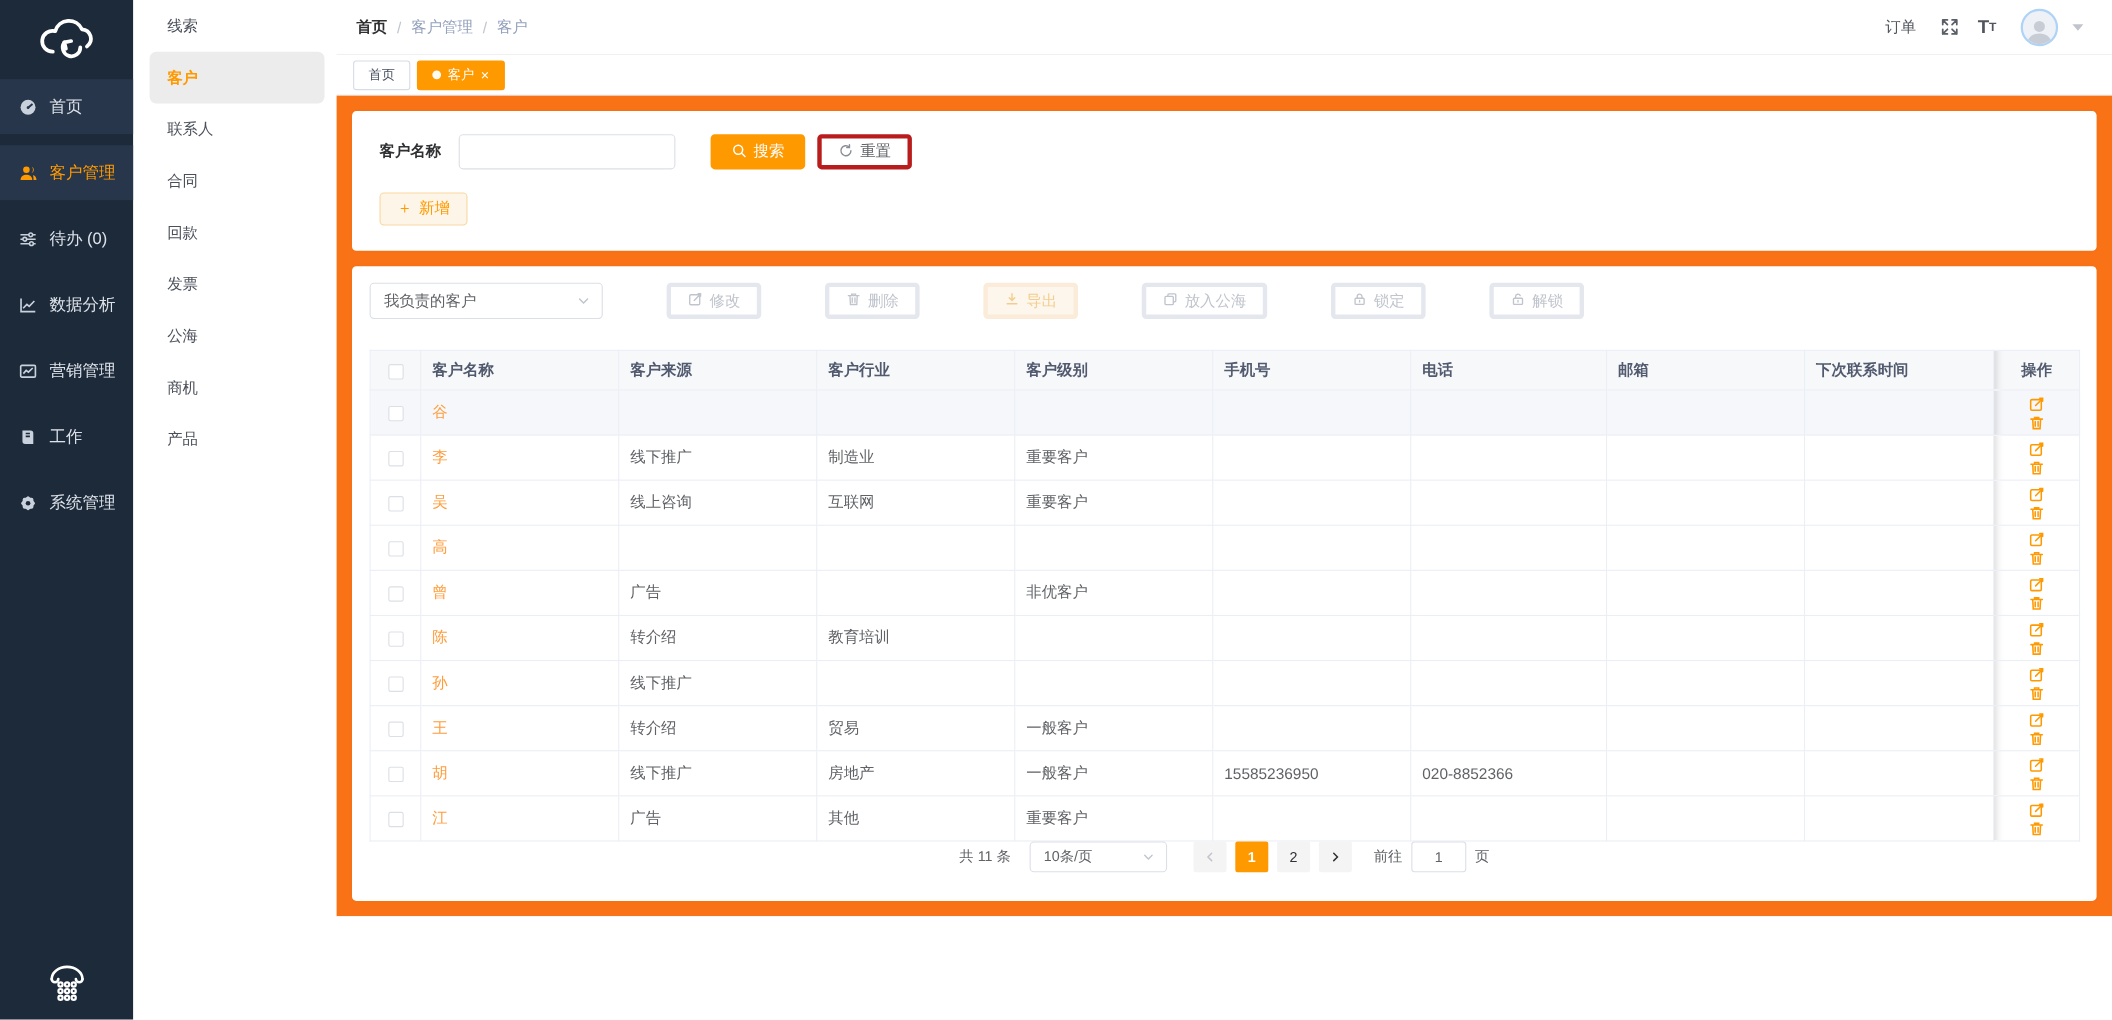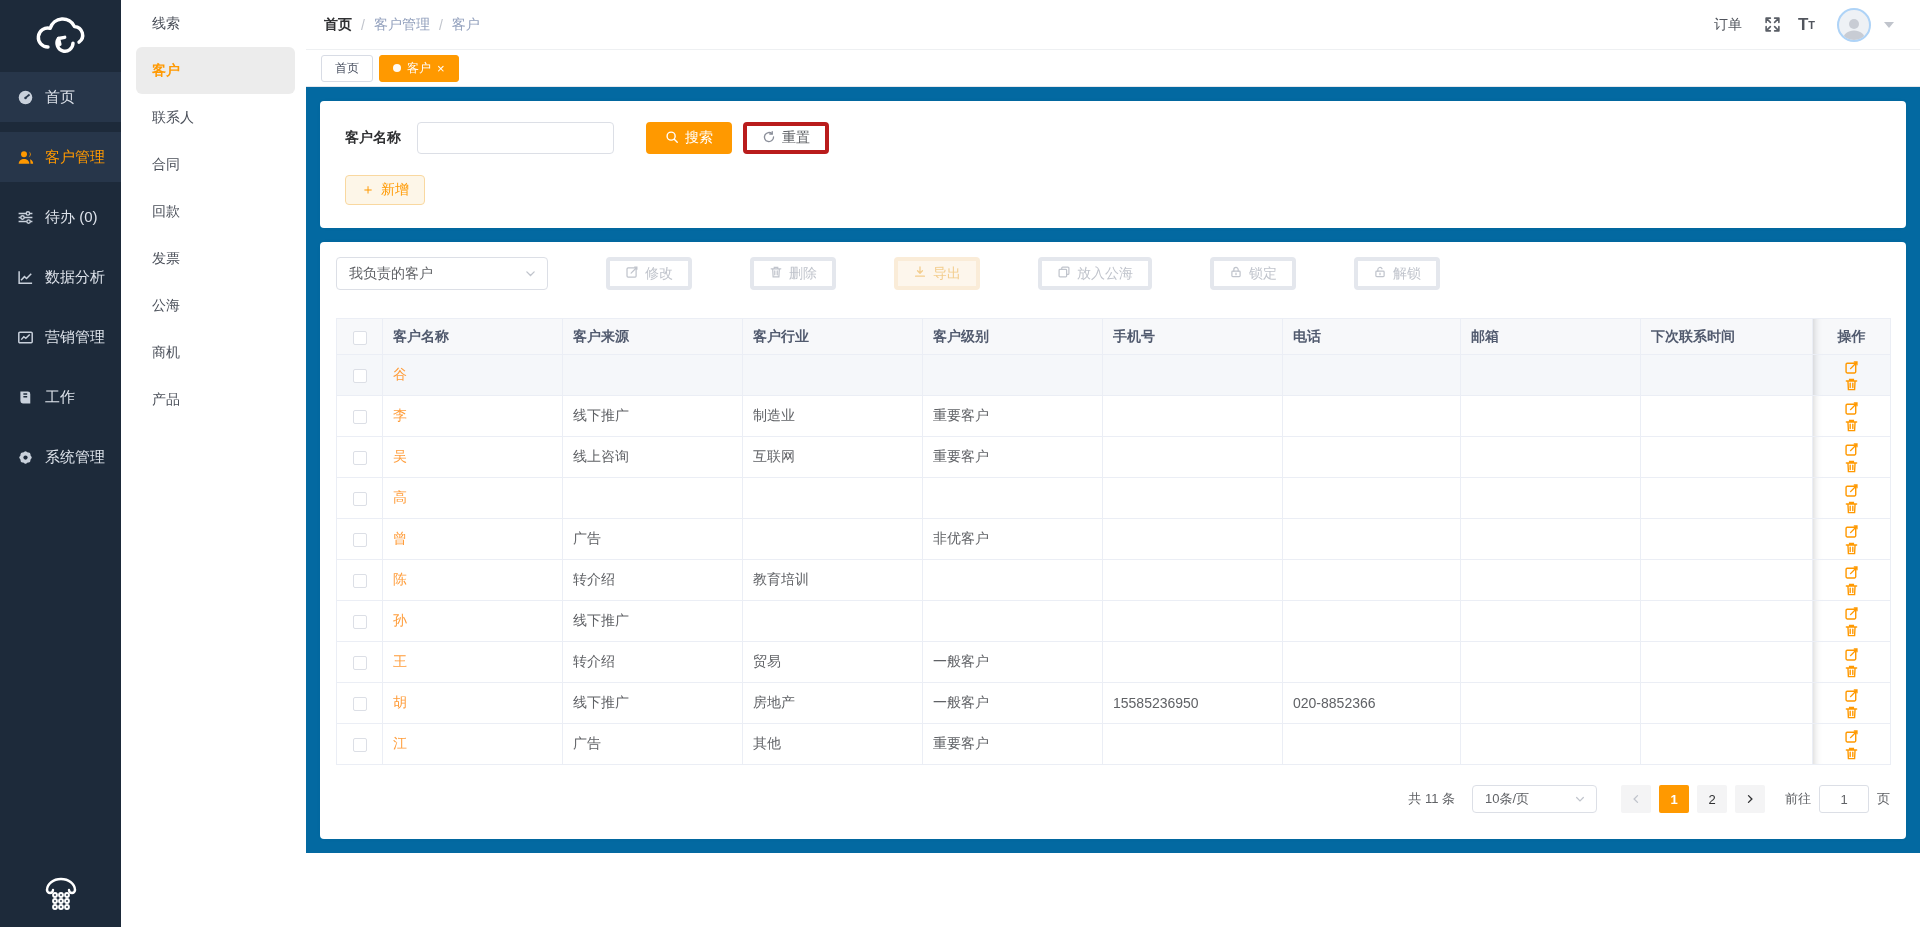--- a/index.html
+++ b/index.html
@@ -45,21 +45,21 @@
     border-top:6px solid #c0c4cc; margin-left:13px; cursor:pointer; }
 
   .tagbar { height:37px; background:#fff; border-bottom:1px solid #e4e7ed; display:flex;
     align-items:center; padding-left:15px; gap:6px; flex:none; }
   .tag { height:27px; display:flex; align-items:center; padding:0 13px; font-size:12px;
     border:1px solid #d8dce5; border-radius:3px; color:#495060; background:#fff; cursor:pointer; }
   .tag.active { background:#ff9900; border-color:#ff9900; color:#fff; gap:6px; }
   .tag .dot { width:8px; height:8px; border-radius:50%; background:#fff; opacity:.95; }
   .tag .x { font-size:13px; line-height:1; }
 
-  .content-gray { background:#0369a1; padding:14px; flex:none; }
+  .content-gray { background:#f97316; padding:14px; flex:none; }
   .filler { flex:1; background:#fff; }
   .card { background:#fff; border-radius:4px; box-shadow:0 0 4px rgba(0,0,0,0.03); }
 
   
   .search-card { padding:21px 16px 23px 25px; margin-bottom:14px; }
   .search-row { display:flex; align-items:center; }
   .search-label { color:#303133; font-weight:bold; margin-right:16px; }
   .text-input { width:197px; height:32px; border:1px solid #dcdfe6; border-radius:4px; padding:0 10px;
     font-size:14px; color:#606266; outline:none; font-family:inherit; }
   .btn { height:32px; border-radius:4px; border:4px solid #b91c1c; background:#fff; color:#606266;
@@ -88,21 +88,21 @@
   td { height:41px; padding:0 10px; border:1px solid #ebeef5; color:#606266; background:#fff; }
   tr.highlighted td { background:#f5f7fa; }
   th.center, td.center { text-align:center; }
   th.ops-col, td.ops-col { box-shadow: inset 9px 0 9px -9px rgba(0,0,0,0.22); text-align:center; }
   .checkbox { width:14px; height:14px; border:1px solid #dcdfe6; border-radius:2px; background:#fff;
     display:inline-block; vertical-align:middle; cursor:pointer; }
   a.cust-link { color:#ff9c39; text-decoration:none; cursor:pointer; }
   .op { color:#ff9900; display:inline-flex; margin:0 7px; cursor:pointer; vertical-align:middle; }
 
   
-  .pager-row { display:flex; align-items:center; justify-content:flex-end; margin-top:20px; font-size:13px; color:#606266; }
+  .pager-row { display:flex; align-items:center; justify-content:center; font-size:13px; color:#606266; }
   .page-size-select { width:125px; height:28px; margin-left:17px; font-size:13px; }
   .pg-group { display:flex; align-items:center; gap:8px; margin-left:24px; }
   .pg { min-width:30px; height:28px; border-radius:2px; background:#f4f4f5; color:#303133;
     display:flex; align-items:center; justify-content:center; font-size:13px; cursor:pointer; }
   .pg.disabled { color:#c0c4cc; cursor:not-allowed; }
   .pg.current { background:#ff9900; color:#fff; font-weight:bold; }
   .goto-label { margin-left:20px; }
   .goto-input { width:50px; height:28px; border:1px solid #dcdfe6; border-radius:3px; text-align:center;
     margin:0 8px; font-size:13px; color:#606266; outline:none; font-family:inherit; }
 </style>

